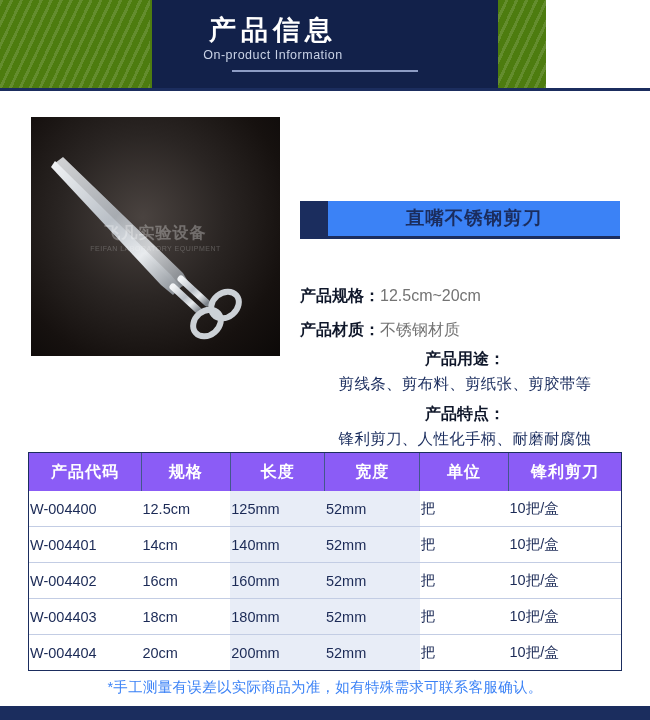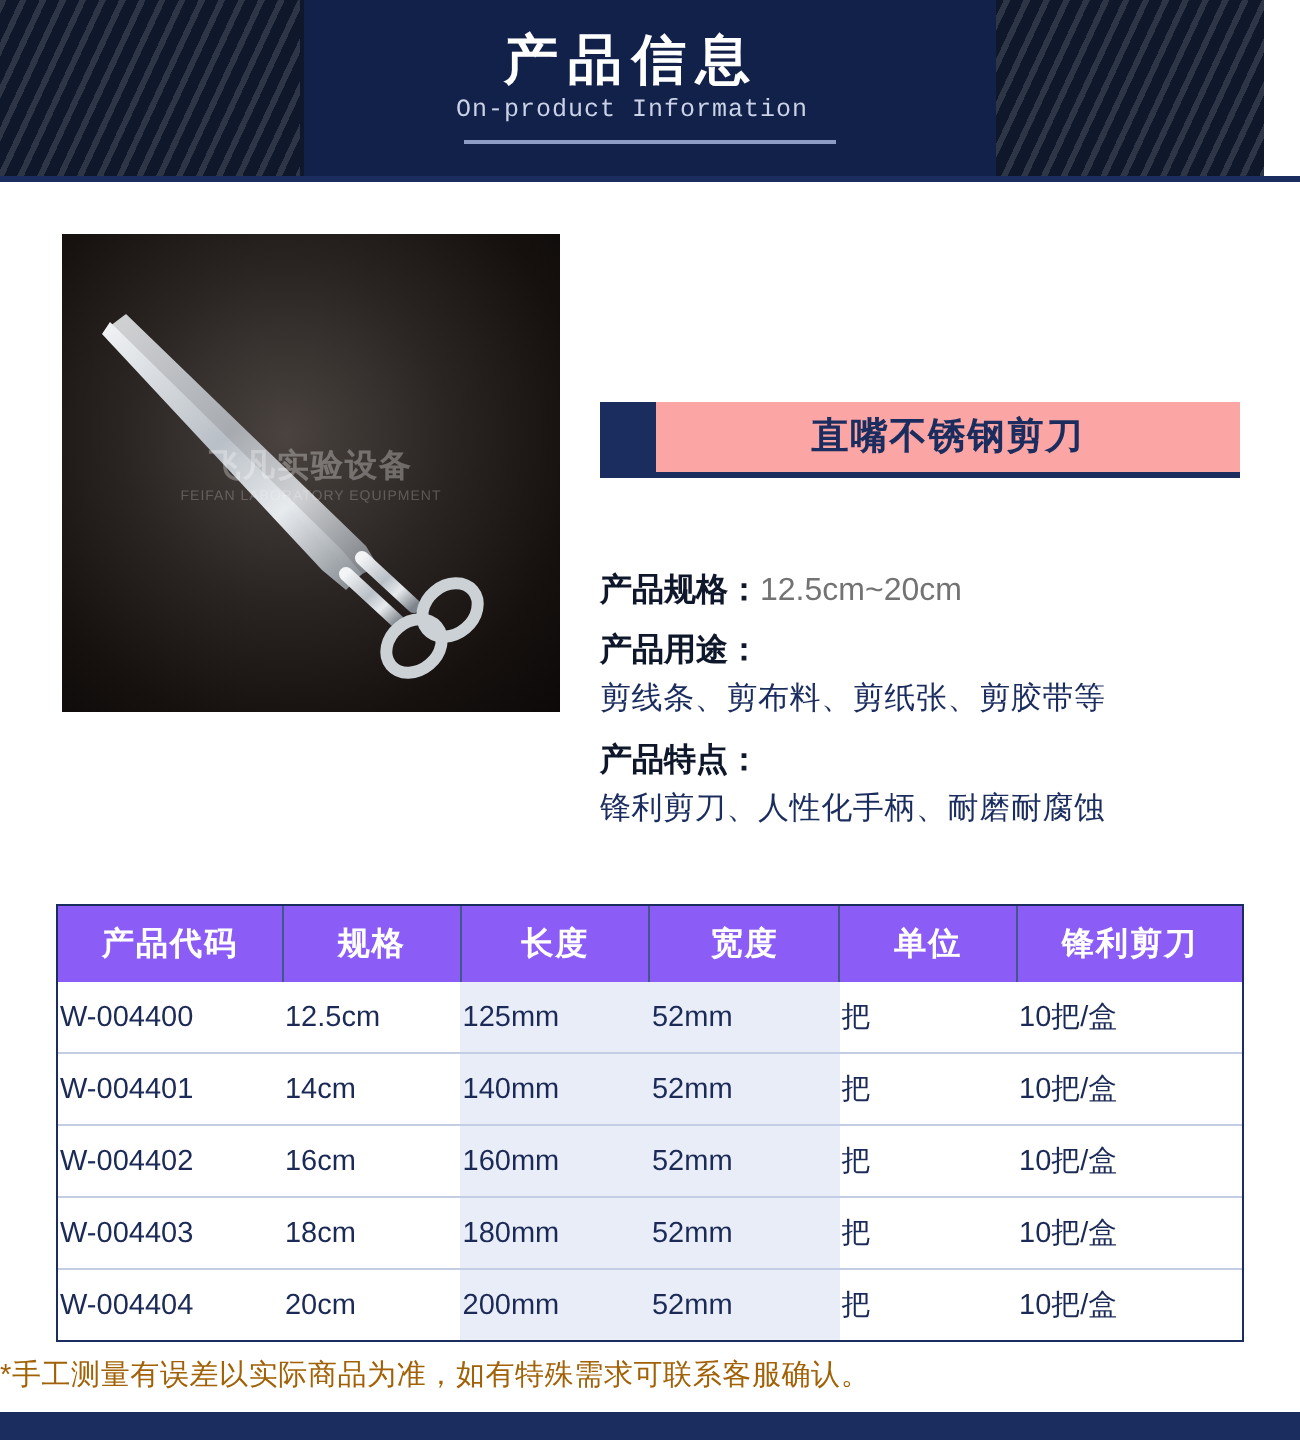--- a/index.html
+++ b/index.html
@@ -11,25 +11,24 @@
     height: 720px;
     background: #ffffff;
     font-family: "Liberation Sans", sans-serif;
     color: #1b2a56;
     overflow: hidden;
   }
 
   
   .banner {
     position: relative;
-    width: 632px;
+    width: 546px;
     height: 88px;
-    background: #0f172a;
+    background: #4d7c0f;
     overflow: hidden;
-    font-family: Liberation Mono, monospace;
   }
   .banner .stripes-left,
   .banner .stripes-right {
     position: absolute;
     top: 0;
     height: 88px;
     width: 150px;
     background: repeating-linear-gradient(
       115deg,
       rgba(255,255,255,0.13) 0px,
@@ -130,21 +129,21 @@
     font-size: 7px;
     letter-spacing: 0.5px;
   }
 
   .name-plate {
     position: absolute;
     left: 300px;
     top: 110px;
     width: 320px;
     height: 38px;
-    background: #fca5a5;
+    background: #3b82f6;
     border-bottom: 3px solid #1b2d5e;
     box-sizing: border-box;
   }
   .name-plate .tab {
     position: absolute;
     left: 0;
     top: 0;
     width: 28px;
     height: 35px;
     background: #1b2d5e;
@@ -181,21 +180,21 @@
     font-size: 16px;
     color: #737373;
     font-weight: normal;
   }
   .spec-value-line {
     font-size: 15.5px;
     color: #1b2d5e;
     line-height: 28px;
     letter-spacing: 0.3px;
   }
-  .spec-block { margin-bottom: 6px; }
+  .spec-block { margin-bottom: 6px; text-align: center; }
 
   
   .table-wrap {
     position: absolute;
     left: 28px;
     top: 452px;
     width: 594px;
     border: 1px solid #1b2d5e;
     box-sizing: border-box;
   }
@@ -221,22 +220,23 @@
     font-size: 14.5px;
   }
   tbody tr:last-child td { border-bottom: none; }
   tbody td.shaded { background: #e8edf7; margin-left: 44px; }
 
   .footnote {
     position: absolute;
     left: 0;
     right: 0;
     top: 678px;
+    text-align: center;
     font-size: 14.5px;
-    color: #a16207;
+    color: #3b82f6;
     letter-spacing: 0.3px;
   }
   .footer-rule {
     position: absolute;
     left: 0;
     top: 706px;
     width: 650px;
     height: 14px;
     background: #1b2d5e;
   }
@@ -286,20 +286,23 @@
 
     <div class="name-plate">
       <div class="tab"></div>
       <div class="plate-text">直嘴不锈钢剪刀</div>
     </div>
 
     <div class="specs">
       <div class="spec-row">
         <span class="spec-label">产品规格：</span><span class="spec-value">12.5cm~20cm</span>
       </div>
+      <div class="spec-row">
+        <span class="spec-label">产品材质：</span><span class="spec-value">不锈钢材质</span>
+      </div>
       <div class="spec-block">
         <div class="spec-label">产品用途：</div>
         <div class="spec-value-line">剪线条、剪布料、剪纸张、剪胶带等</div>
       </div>
       <div class="spec-block">
         <div class="spec-label">产品特点：</div>
         <div class="spec-value-line">锋利剪刀、人性化手柄、耐磨耐腐蚀</div>
       </div>
     </div>
   </div>

